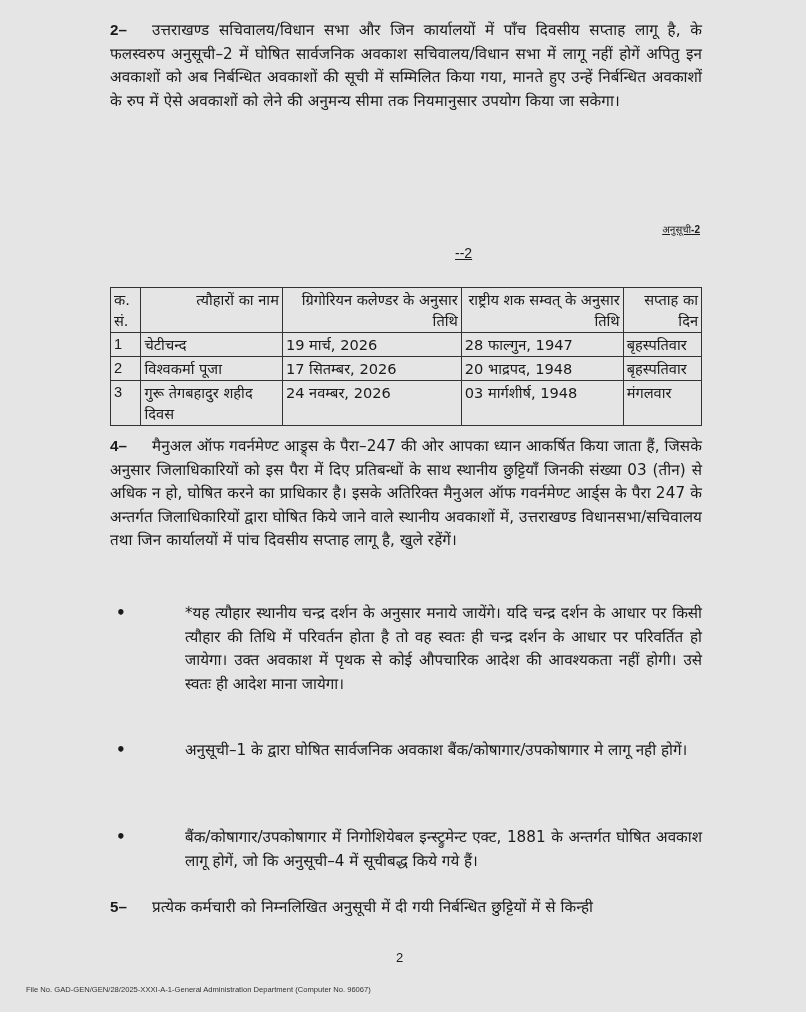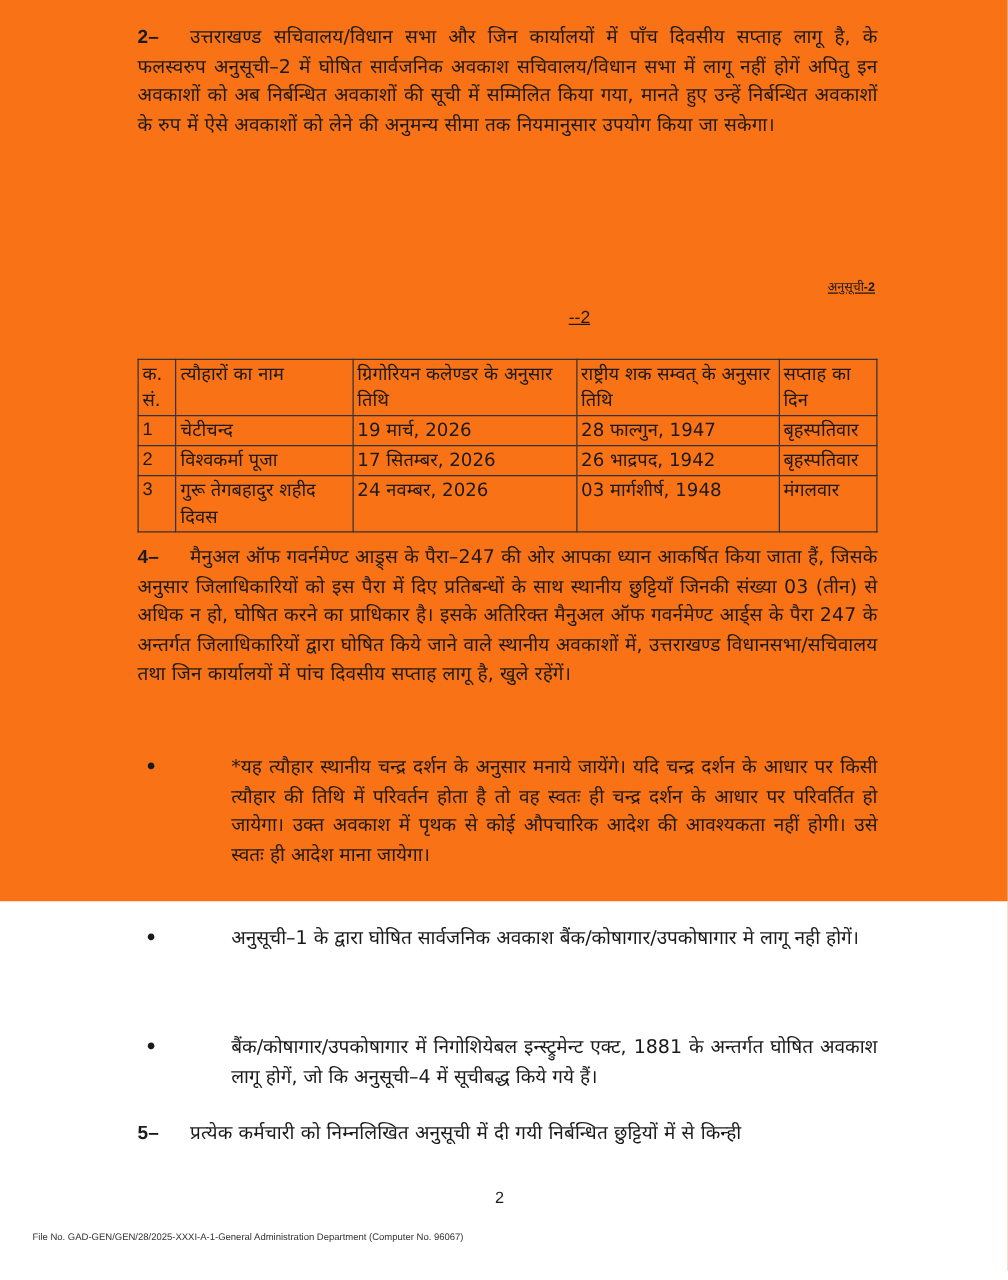--- a/index.html
+++ b/index.html
@@ -1,31 +1,31 @@
 <!DOCTYPE html>
 <html><head>
 <meta charset="utf-8">
 <style>
   html, body { margin: 0; padding: 0; background: #ffffff; }
   body { width: 806px; height: 1024px; position: relative; overflow: hidden;
          font-family: "DejaVu Sans", "Liberation Sans", sans-serif; color: #1a1a1a; }
-  .page { position: absolute; left: 0; top: 0; width: 806px; height: 721px; background: #f97316; }
+  .page { position: absolute; left: 0; top: 0; width: 806px; height: 1012px; background: #e5e5e5; }
   .para { position: absolute; left: 110px; width: 592px; font-size: 15.2px; line-height: 23.5px;
           text-align: justify; letter-spacing: 0.1px; }
   .num { display: inline-block; width: 42px; font-family: "Liberation Sans", sans-serif; font-weight: bold; }
   .p2 { top: 18px; }
   .p3 { top: 151px; }
   .sched-heading { position: absolute; right: 106px; top: 222px; font-size: 10px; text-decoration: underline; }
   .sched-heading b { font-family: "Liberation Sans", sans-serif; }
   .sched-sub { position: absolute; left: 455px; top: 245px; font-size: 14px; text-decoration: underline;
                font-family: "Liberation Sans", sans-serif; }
   table.hol { position: absolute; left: 110px; top: 287px; width: 592px; border-collapse: collapse;
               font-size: 14.6px; line-height: 21px; padding-left: 15px; }
   table.hol th, table.hol td { border: 1.3px solid #333; padding: 1px 3px; vertical-align: top; font-weight: normal; }
-  table.hol th { text-align: left; }
+  table.hol th { text-align: right; }
   table.hol td.c { }
   table.hol td.sn { text-align: left; font-family: "Liberation Sans", sans-serif; }
   .col-sn { width: 24px; }
   .col-name { width: 140px; }
   .col-greg { width: 180px; }
   .col-saka { width: 162px; }
   .col-day { width: 72px; }
   .p4 { top: 434px; }
   .bullets { position: absolute; left: 110px; width: 592px; font-size: 15.2px; line-height: 23.5px; }
   .bullet { position: absolute; left: 0; width: 592px; display: flex; }
@@ -69,21 +69,21 @@
         <td class="sn">1</td>
         <td>चेटीचन्द</td>
         <td class="c">19 मार्च, 2026</td>
         <td class="c">28 फाल्गुन, 1947</td>
         <td class="c">बृहस्पतिवार</td>
       </tr>
       <tr>
         <td class="sn">2</td>
         <td>विश्वकर्मा पूजा</td>
         <td class="c">17 सितम्बर, 2026</td>
-        <td class="c">26 भाद्रपद, 1942</td>
+        <td class="c">20 भाद्रपद, 1948</td>
         <td class="c">बृहस्पतिवार</td>
       </tr>
       <tr>
         <td class="sn">3</td>
         <td>गुरू तेगबहादुर शहीद दिवस</td>
         <td class="c">24 नवम्बर, 2026</td>
         <td class="c">03 मार्गशीर्ष, 1948</td>
         <td class="c">मंगलवार</td>
       </tr>
     </tbody>

